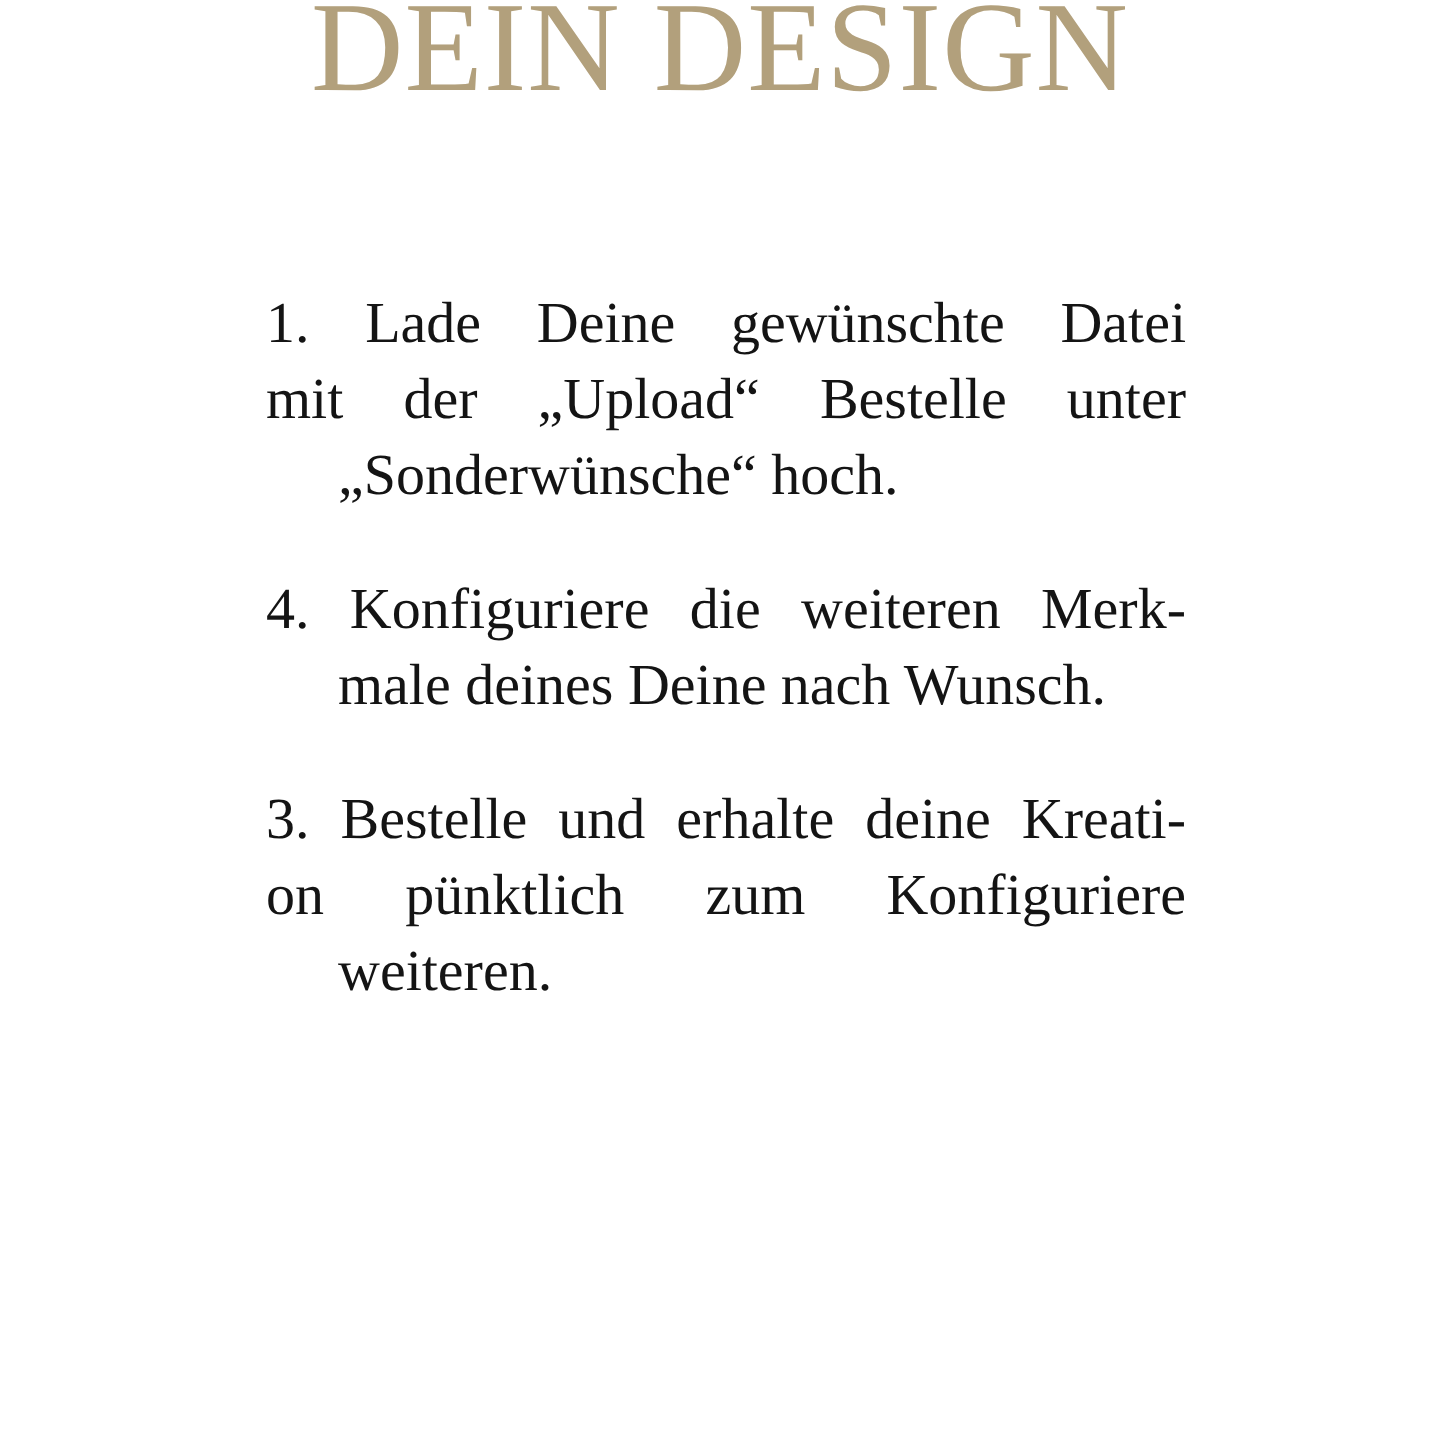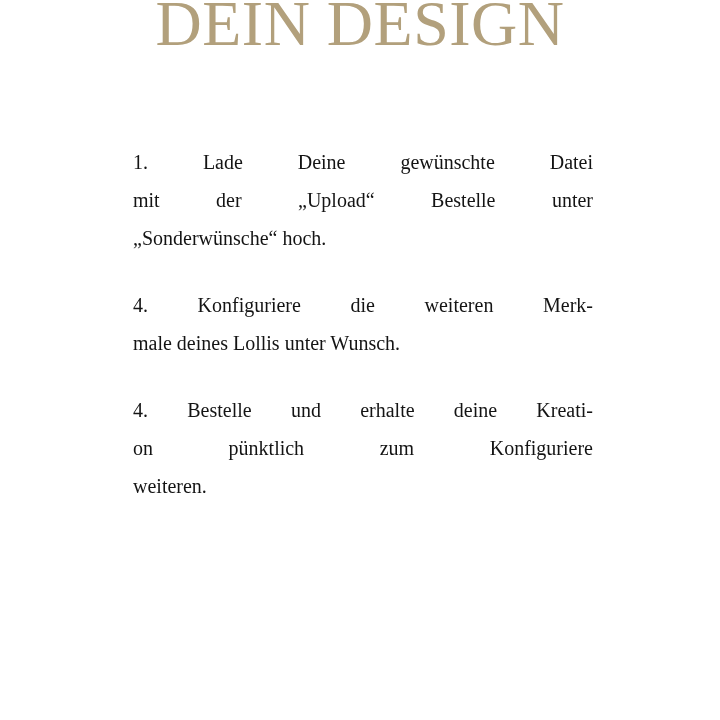--- a/index.html
+++ b/index.html
@@ -27,21 +27,21 @@
     font-size: 64px;
     line-height: 64px;
     letter-spacing: 0.5px;
     white-space: nowrap;
   }
   .instructions {
     position: absolute;
     top: 143px;
     left: 133px;
     width: 460px;
-    font-size: 20px;
+    font-size: 29px;
     line-height: 38px;
     font-family: "Liberation Serif", serif;
   }
   .para {
     margin: 0 0 29px 0;
     padding: 0;
   }
   .para:last-child {
     margin-bottom: 0;
   }
@@ -51,42 +51,43 @@
   }
   
   .line.j {
     text-align: justify;
     text-align-last: justify;
   }
   
   .line.l {
     text-align: left;
     text-align-last: left;
+    margin-left: 36px;
   }
 </style>
 </head>
 <body>
 
 <div class="canvas">
 
   <h1 class="title" style="color: rgb(178, 160, 124);">DEIN DESIGN</h1>
 
   <div class="instructions" style="color: rgb(20, 20, 20);">
 
     <p class="para">
       <span class="line j">1. Lade Deine gewünschte Datei</span>
       <span class="line j">mit der „Upload“ Bestelle unter</span>
       <span class="line l">„Sonderwünsche“ hoch.</span>
     </p>
 
     <p class="para">
       <span class="line j">4. Konfiguriere die weiteren Merk-</span>
-      <span class="line l">male deines Lollis unter Wunsch.</span>
+      <span class="line l">male deines Deine nach Wunsch.</span>
     </p>
 
     <p class="para">
-      <span class="line j">4. Bestelle und erhalte deine Kreati-</span>
+      <span class="line j">3. Bestelle und erhalte deine Kreati-</span>
       <span class="line j">on pünktlich zum Konfiguriere</span>
       <span class="line l">weiteren.</span>
     </p>
 
   </div>
 </div>
 
 </body></html>

